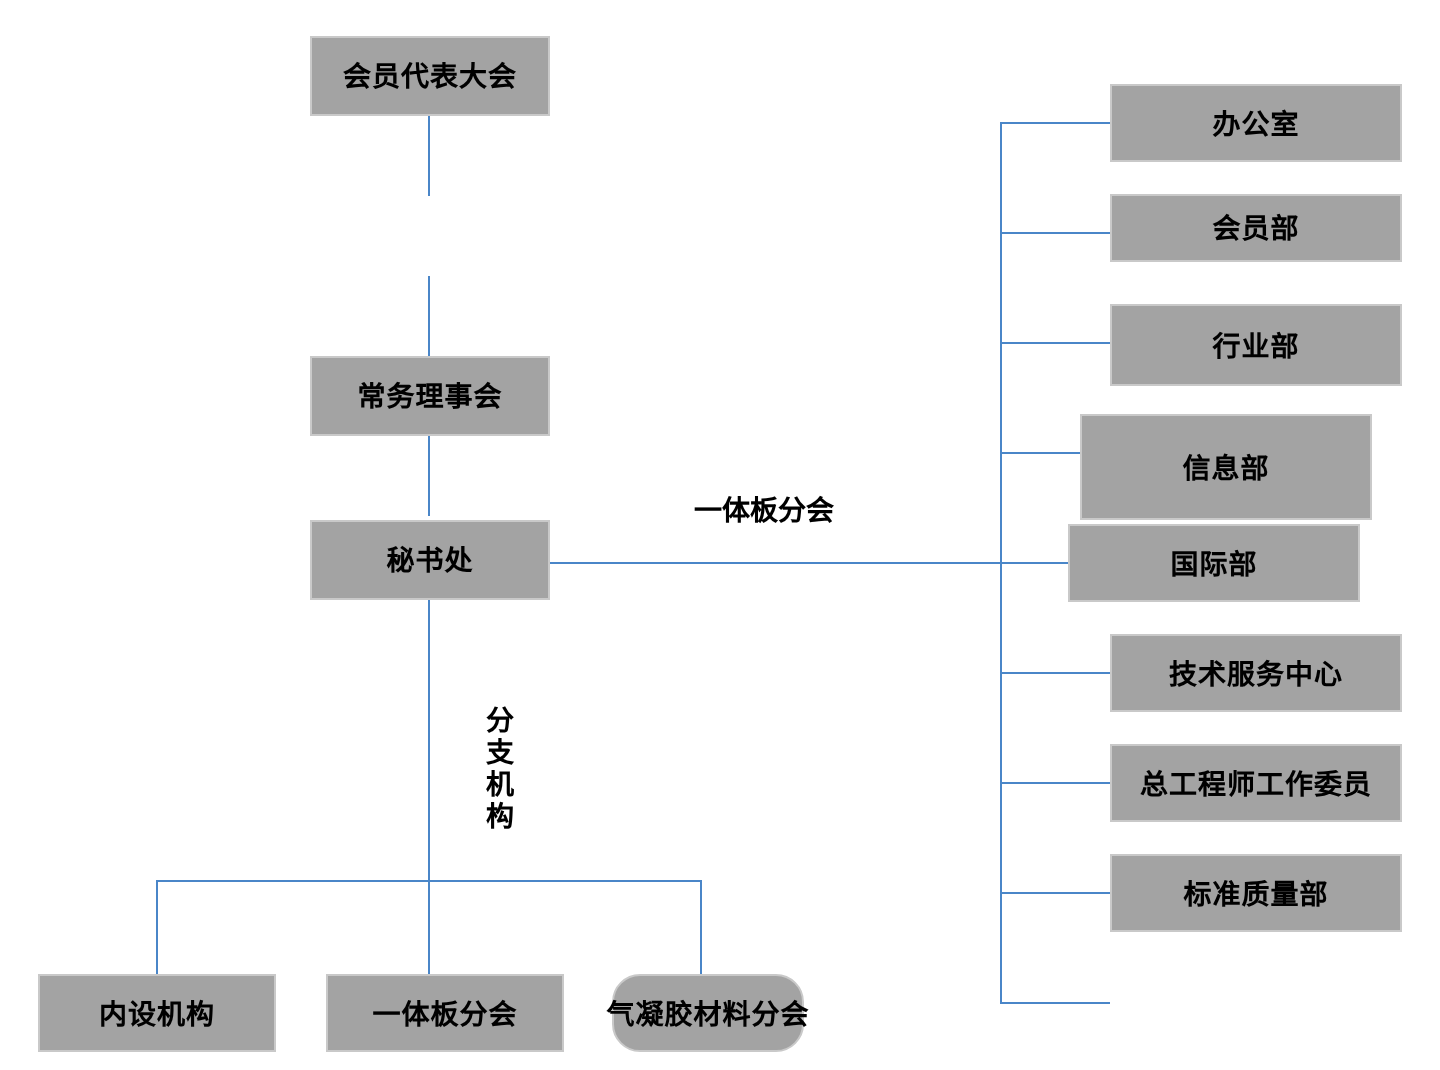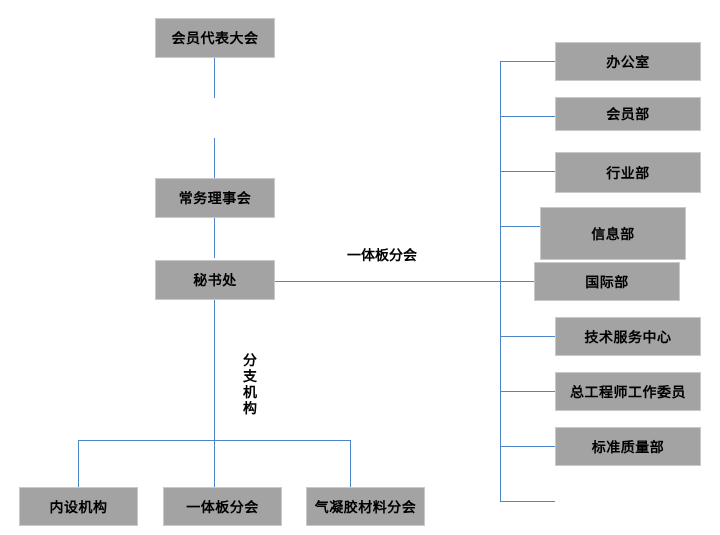--- a/index.html
+++ b/index.html
@@ -102,21 +102,21 @@
   <div class="node" style="left:555px; top:372px; width:146px; height:39px;">总工程师工作委员</div>
   <div class="node" style="left:555px; top:427px; width:146px; height:39px;">标准质量部</div>
 
   <div class="conn conn-h" style="left:78px;  top:440px; width:273px;"></div>
   <div class="conn conn-v" style="left:78px;  top:440px; height:47px;"></div>
   <div class="conn conn-v" style="left:214px; top:440px; height:47px;"></div>
   <div class="conn conn-v" style="left:350px; top:440px; height:47px;"></div>
 
   <div class="node" style="left:19px;  top:487px; width:119px; height:39px;">内设机构</div>
   <div class="node" style="left:163px; top:487px; width:119px; height:39px;">一体板分会</div>
-  <div class="node" style="left:306px; top:487px; width:119px; height:39px;">气凝胶材料分会</div>
+  <div class="node" style="left:306px; top:487px; width:96px; height:39px;border-radius:14px;">气凝胶材料分会</div>
 
   <div class="edge-label" style="left:347px; top:248px;">一体板分会</div>
 
   <div class="edge-label-vertical" style="left:242px; top:352px;">
     <span>分</span>
     <span>支</span>
     <span>机</span>
     <span>构</span>
   </div>
 

